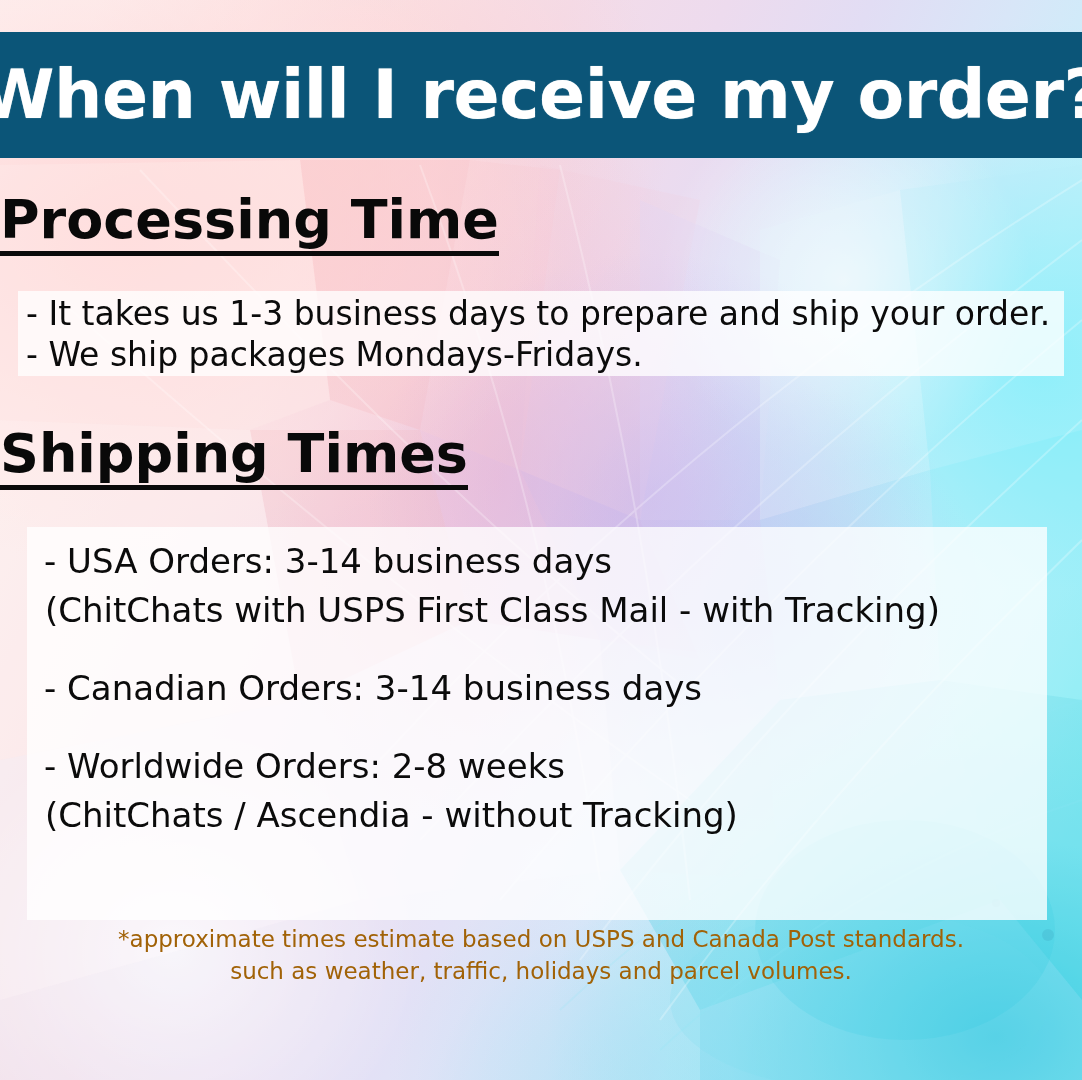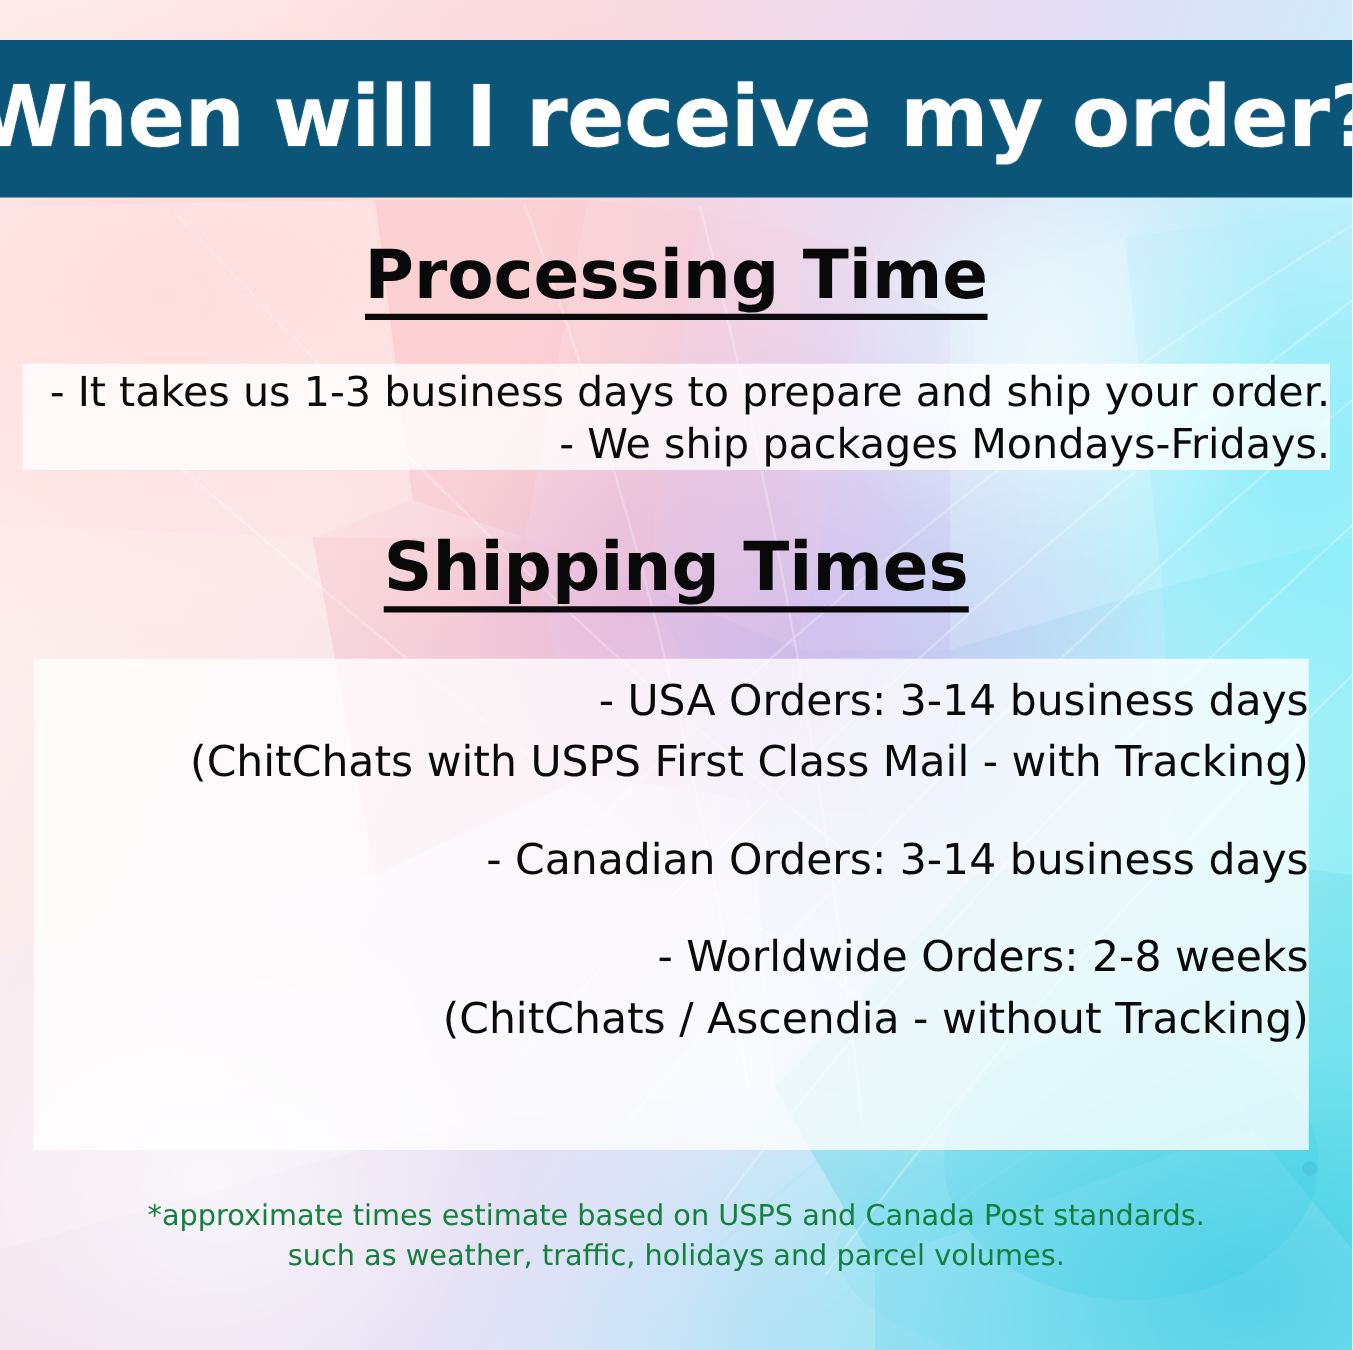--- a/index.html
+++ b/index.html
@@ -86,39 +86,37 @@
 
   
   .section-heading {
     position: absolute;
     color: #090909;
     font-family: "DejaVu Sans", sans-serif;
     font-size: 54px;
     font-weight: bold;
     line-height: 1;
     white-space: nowrap;
-    text-align: center;
   }
   .section-heading .rule {
     display: block;
     height: 5px;
     background: #0a0a0a;
     margin-top: 4px;
   }
   #heading-processing { left: 0; width: 1082px; top: 193px; }
   #heading-processing .hd-inner { display: inline-block; }
   #heading-shipping { left: 0; width: 1082px; top: 427px; }
   #heading-shipping .hd-inner { display: inline-block; }
 
   
   .text-box {
     position: absolute;
     background: rgba(255,255,255,0.78);
     box-sizing: border-box;
-    text-align: right;
   }
   #processing-box {
     left: 18px;
     top: 291px;
     width: 1046px;
     height: 85px;
     padding: 2px 0 0 8px;
   }
   #shipping-box {
     left: 27px;
@@ -141,24 +139,24 @@
   .ship-group:last-child { margin-bottom: 16px; }
   .ship-group .body-line { font-size: 34px; line-height: 49px; }
   .ship-line-1 { padding-left: 7px; }
   .ship-line-2 { padding-left: 8px; }
   .ship-line-2.flush { padding-left: 0px; }
 
   
   #footnote {
     position: absolute;
     left: 0;
-    top: 957px;
+    top: 923px;
     width: 1082px;
     text-align: center;
-    color: #15803d;
+    color: #a16207;
     font-family: "DejaVu Sans", sans-serif;
     font-size: 23px;
     line-height: 32px;
   }
   #footnote div { white-space: nowrap; }
 </style>
 </head>
 <body>
 
 <div id="canvas">

